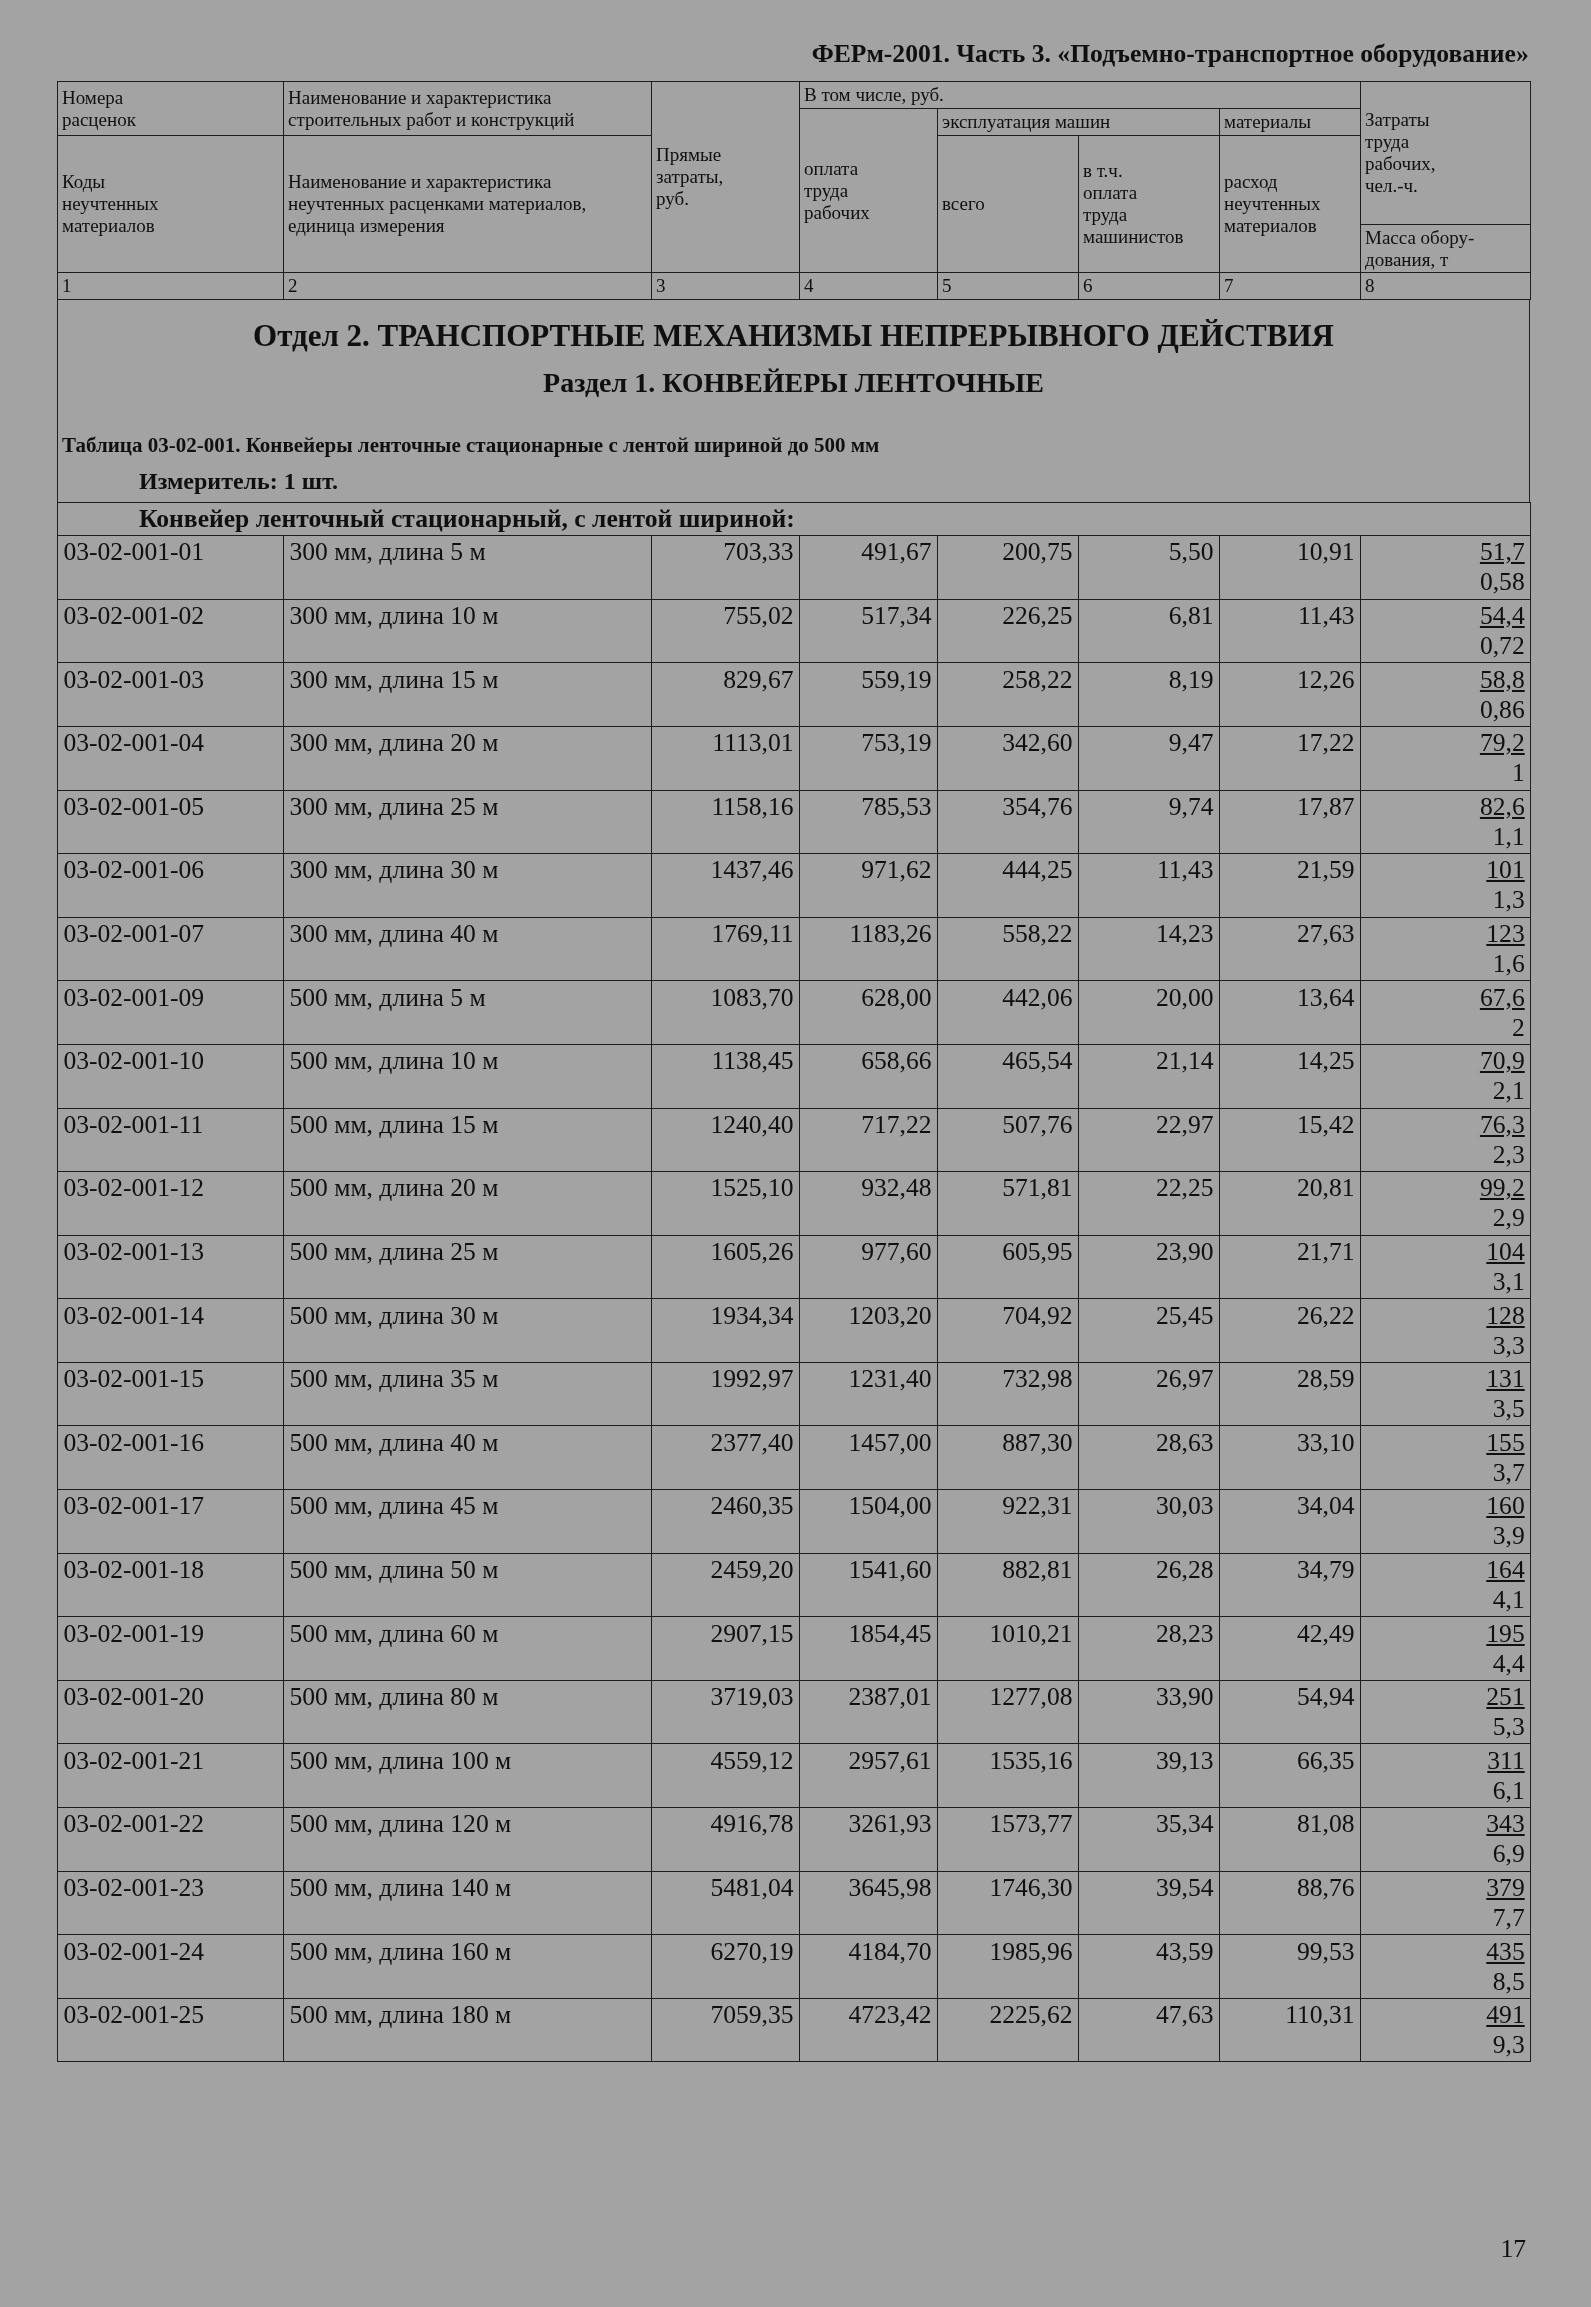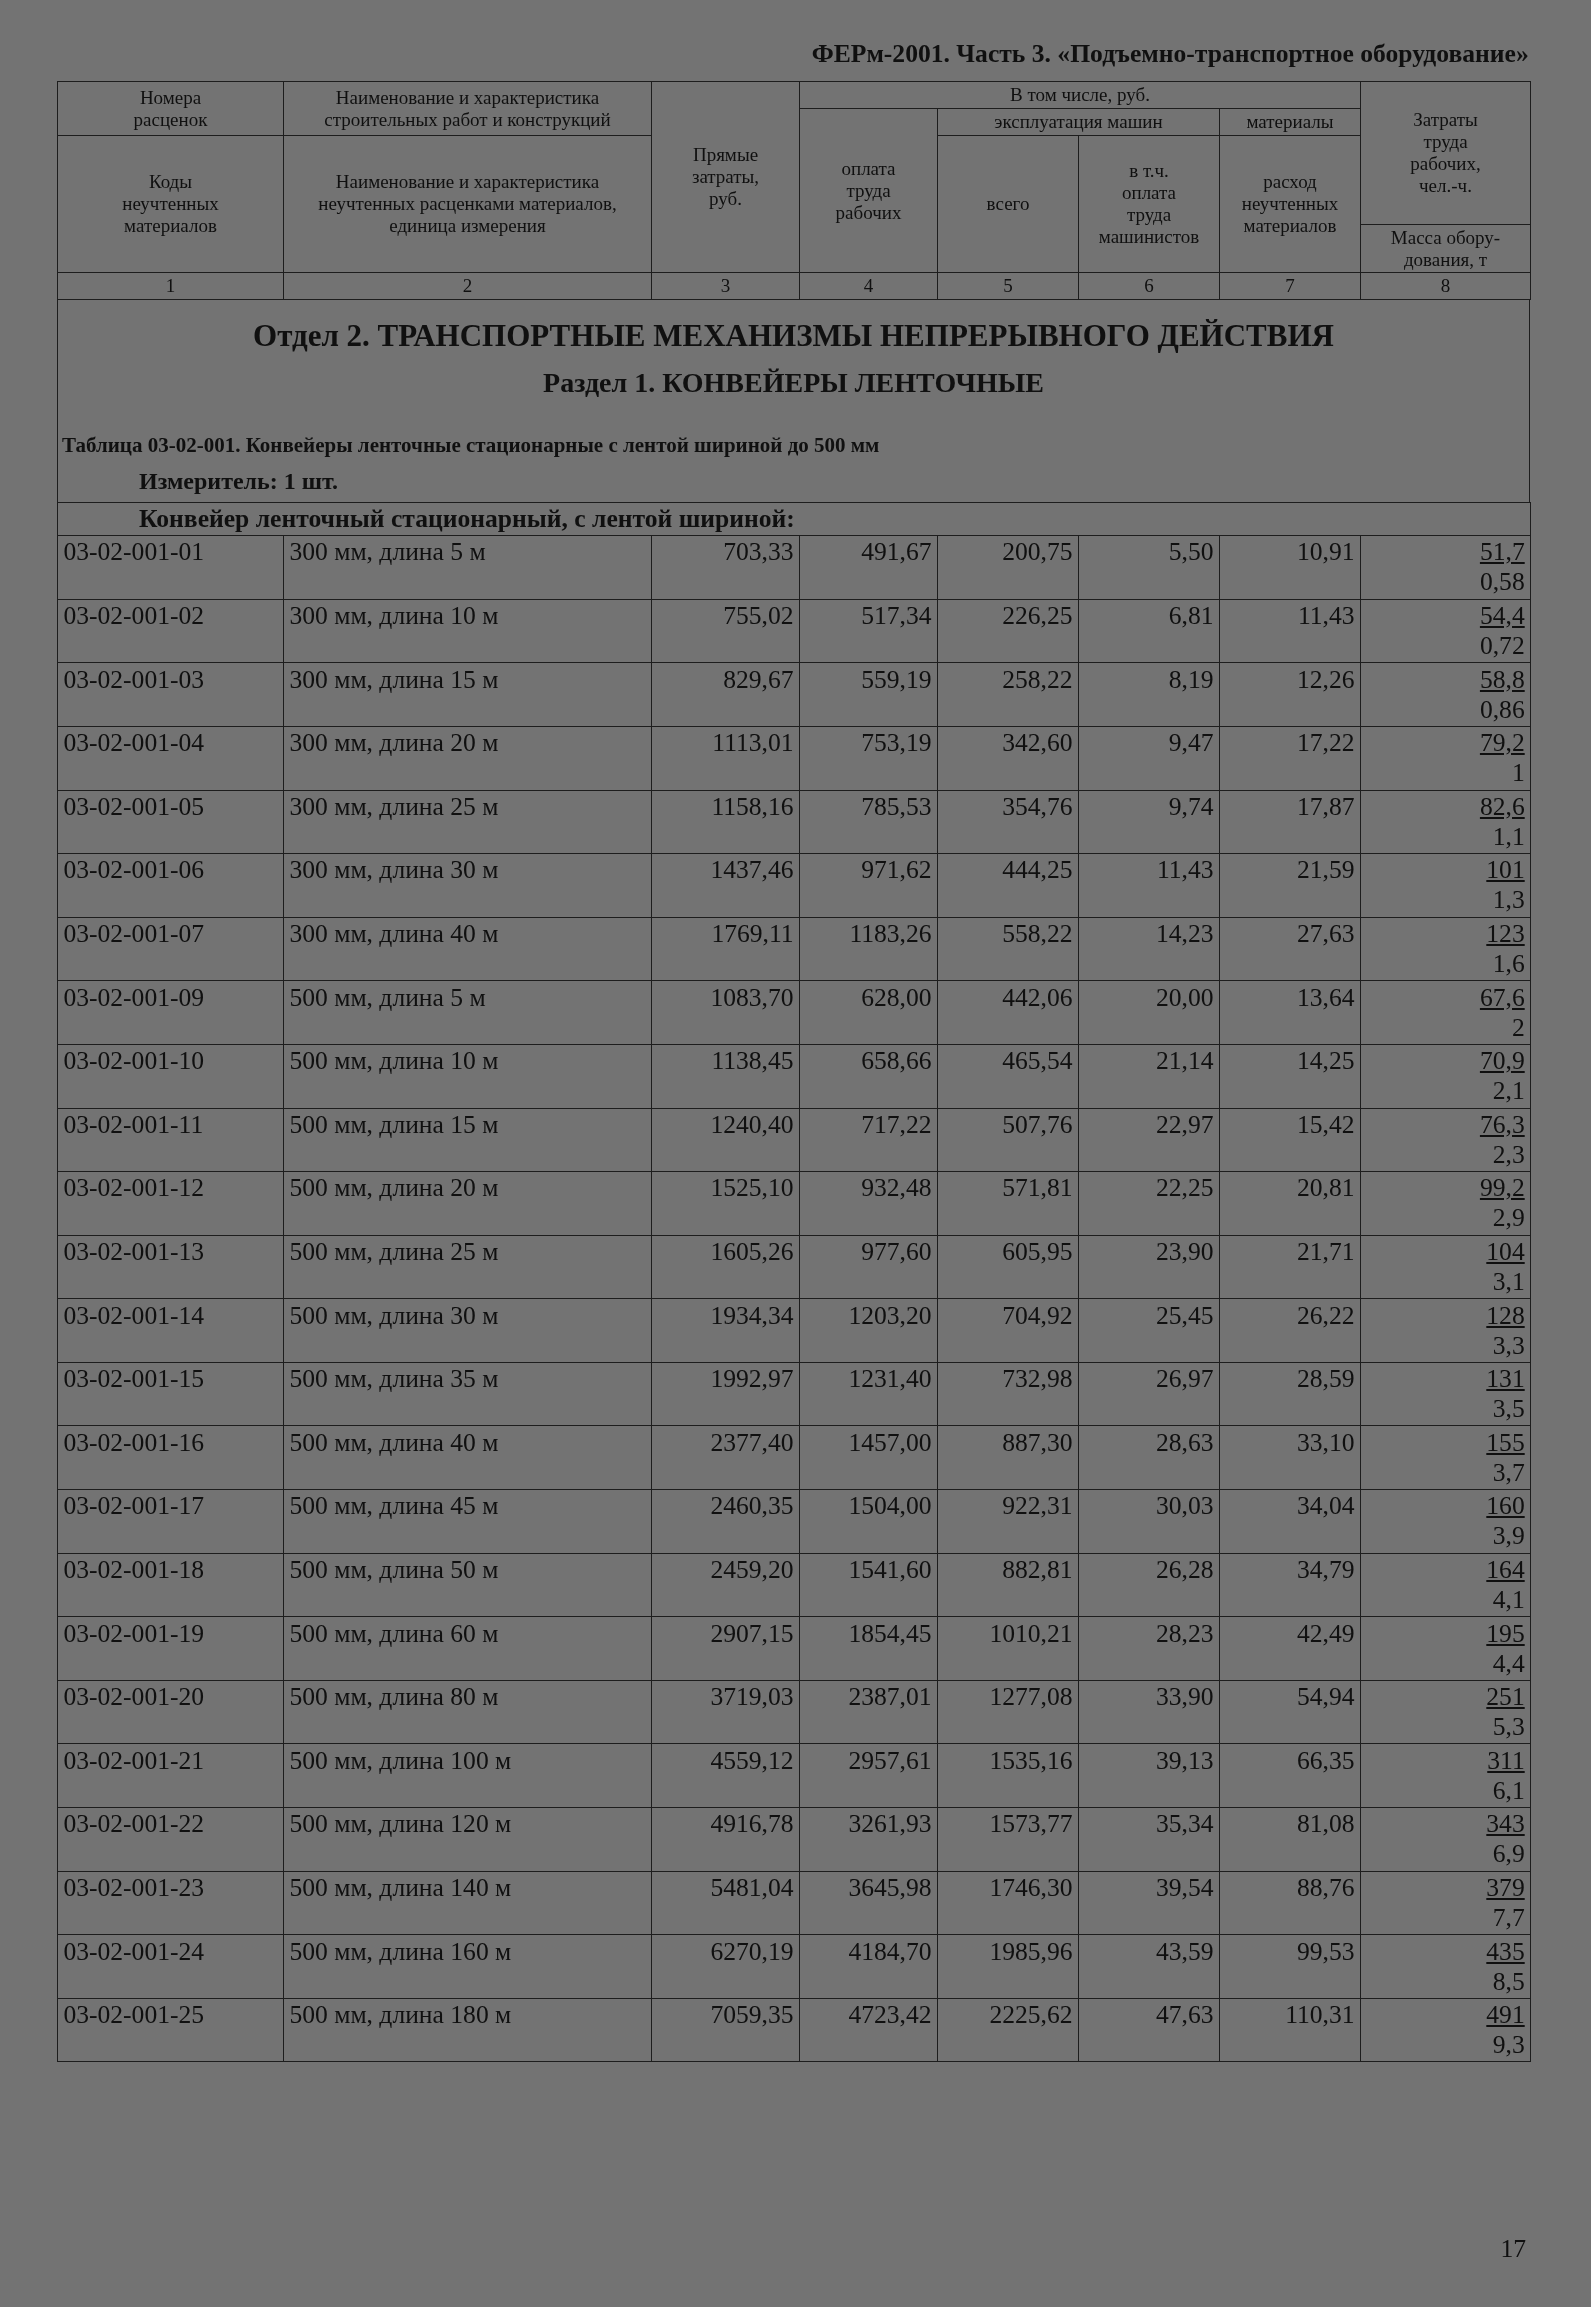--- a/index.html
+++ b/index.html
@@ -2,21 +2,21 @@
 <html style="font-size:10.8px"><head>
 <meta charset="utf-8">
 <style>
   * { box-sizing: border-box; }
   html, body { margin: 0; padding: 0; background: #d9d9d9; }
   .page {
     position: relative;
     width: 1591px;
     height: 2307px;
     margin: 0 auto;
-    background: #737373;
+    background: #a3a3a3;
     color: #101010;
     font-family: "Liberation Serif", "DejaVu Serif", serif;
     overflow: hidden;
   }
   .content {
     position: absolute;
     left: 57px;
     top: 39px;
     width: 1473px;
   }
@@ -27,21 +27,20 @@
     line-height: 30px;
     margin-bottom: 12px;
     padding-right: 1.3px;
   }
   table { border-collapse: collapse; table-layout: fixed; width: 1473px; }
   td { overflow: hidden; }
 
   
   .header-table td {
     border: 1.3px solid #1d1d1d;
-    text-align: center;
     vertical-align: middle;
     font-size: 19px;
     line-height: 22px;
     white-space: pre-line;
     padding: 1.3px 4px;
   }
   .header-table tr.hr1 { height: 27px; }
   .header-table tr.hr2 { height: 27px; }
   .header-table tr.hr3 { height: 89px; }
   .header-table tr.hr4 { height: 48px; }

